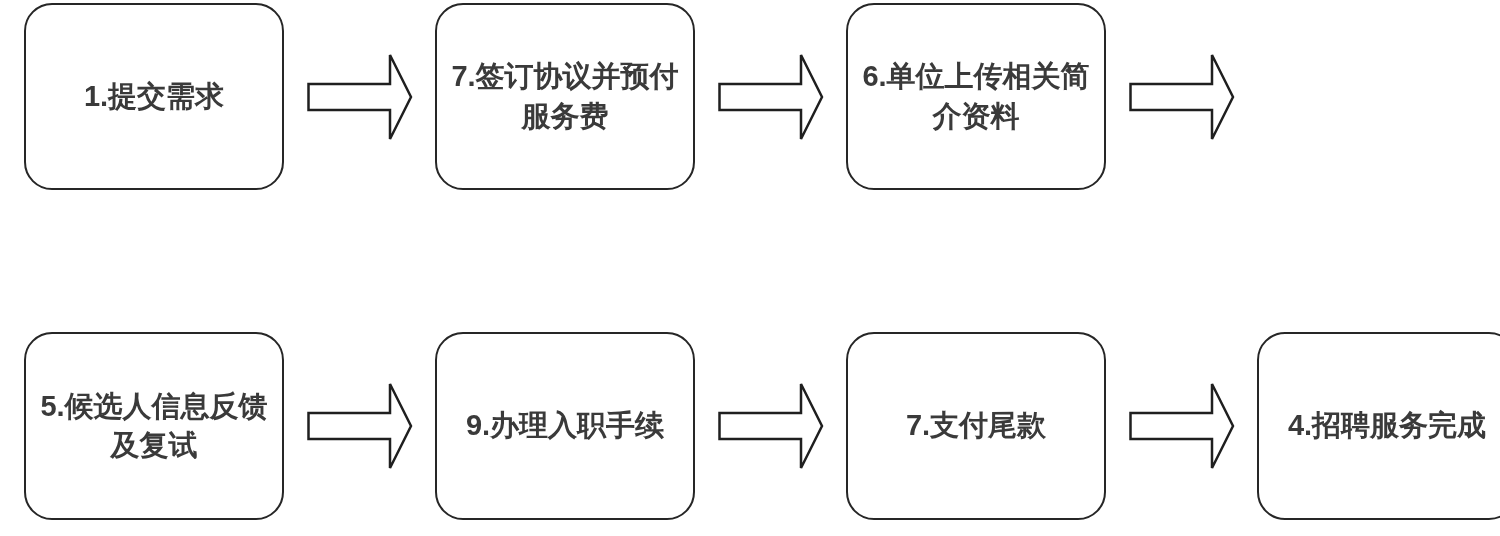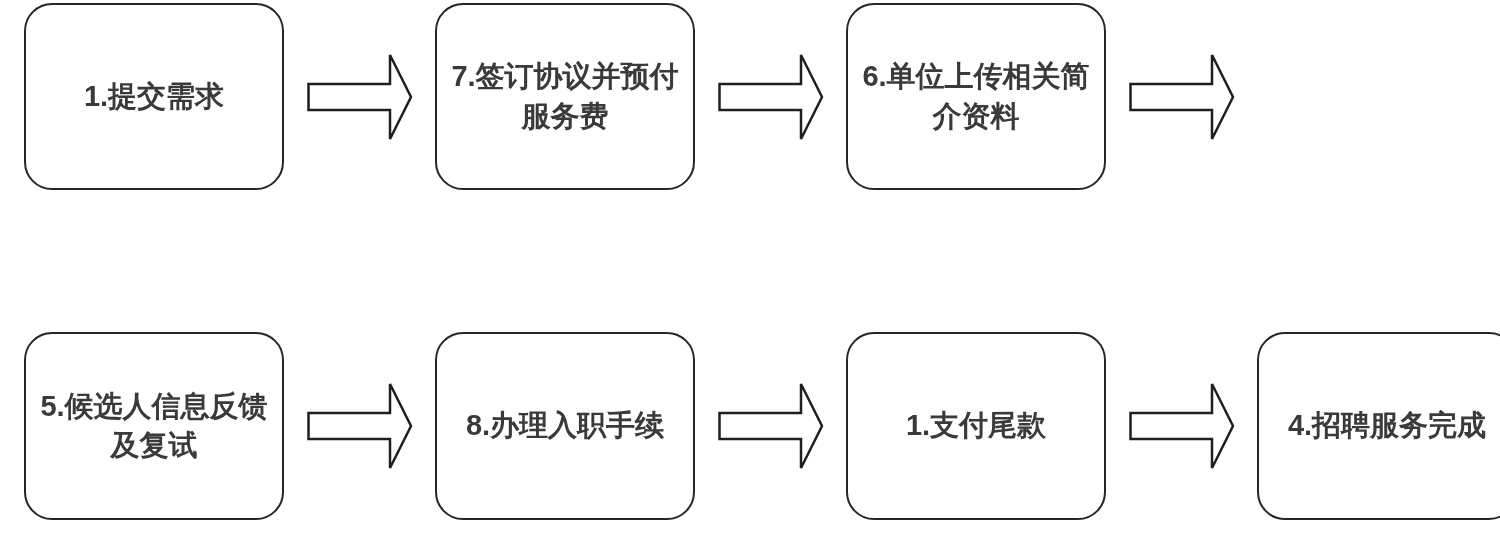--- a/index.html
+++ b/index.html
@@ -97,29 +97,29 @@
     <div class="flow-box">
       <span class="label">5.候选人信息反馈
 及复试</span>
     </div>
     <div class="arrow-wrap">
       <svg width="106" height="88" viewBox="0 0 106 88">
         <path class="arrow-shape" d="M 1.5 31 L 83 31 L 83 2 L 104 44 L 83 86 L 83 57 L 1.5 57 Z"></path>
       </svg>
     </div>
     <div class="flow-box">
-      <span class="label">8.办理入职手续</span>
+      <span class="label">9.办理入职手续</span>
     </div>
     <div class="arrow-wrap">
       <svg width="106" height="88" viewBox="0 0 106 88">
         <path class="arrow-shape" d="M 1.5 31 L 83 31 L 83 2 L 104 44 L 83 86 L 83 57 L 1.5 57 Z"></path>
       </svg>
     </div>
     <div class="flow-box">
-      <span class="label">1.支付尾款</span>
+      <span class="label">7.支付尾款</span>
     </div>
     <div class="arrow-wrap">
       <svg width="106" height="88" viewBox="0 0 106 88">
         <path class="arrow-shape" d="M 1.5 31 L 83 31 L 83 2 L 104 44 L 83 86 L 83 57 L 1.5 57 Z"></path>
       </svg>
     </div>
     <div class="flow-box">
       <span class="label">4.招聘服务完成</span>
     </div>
   </div>

